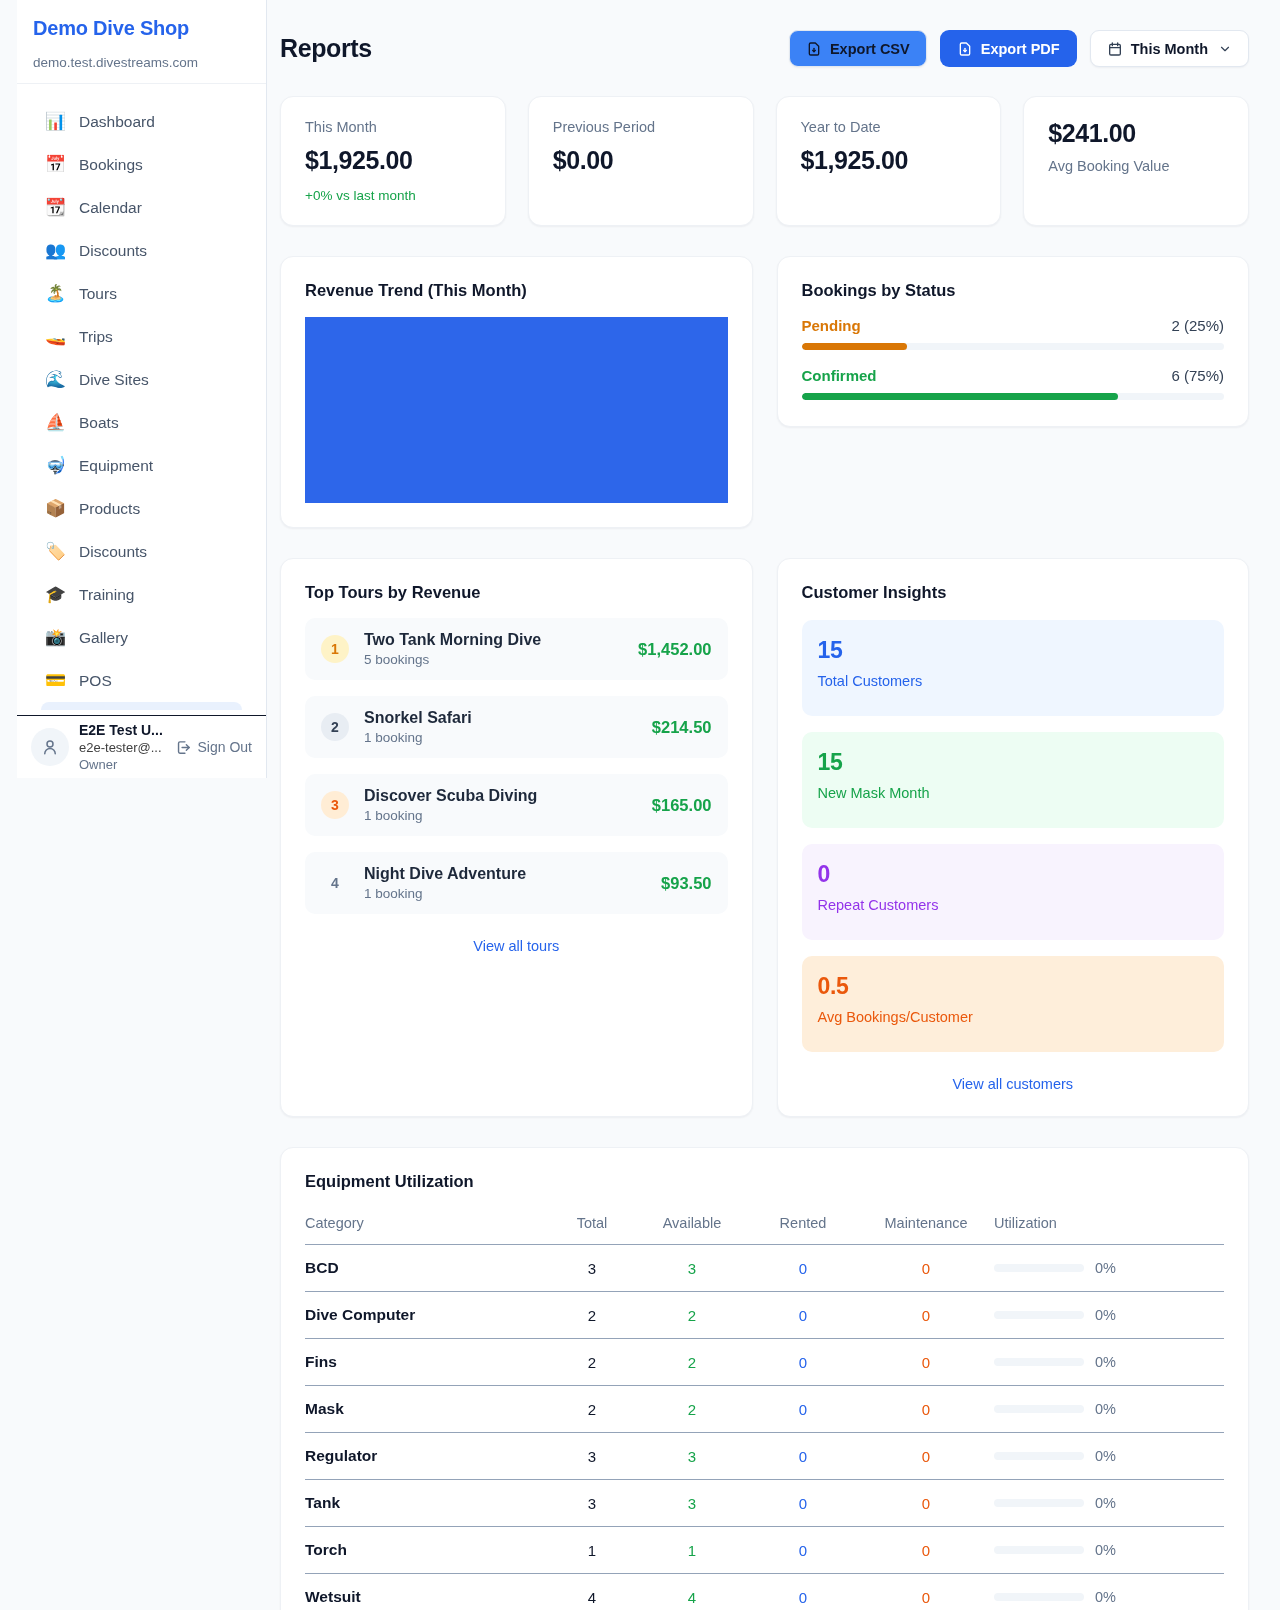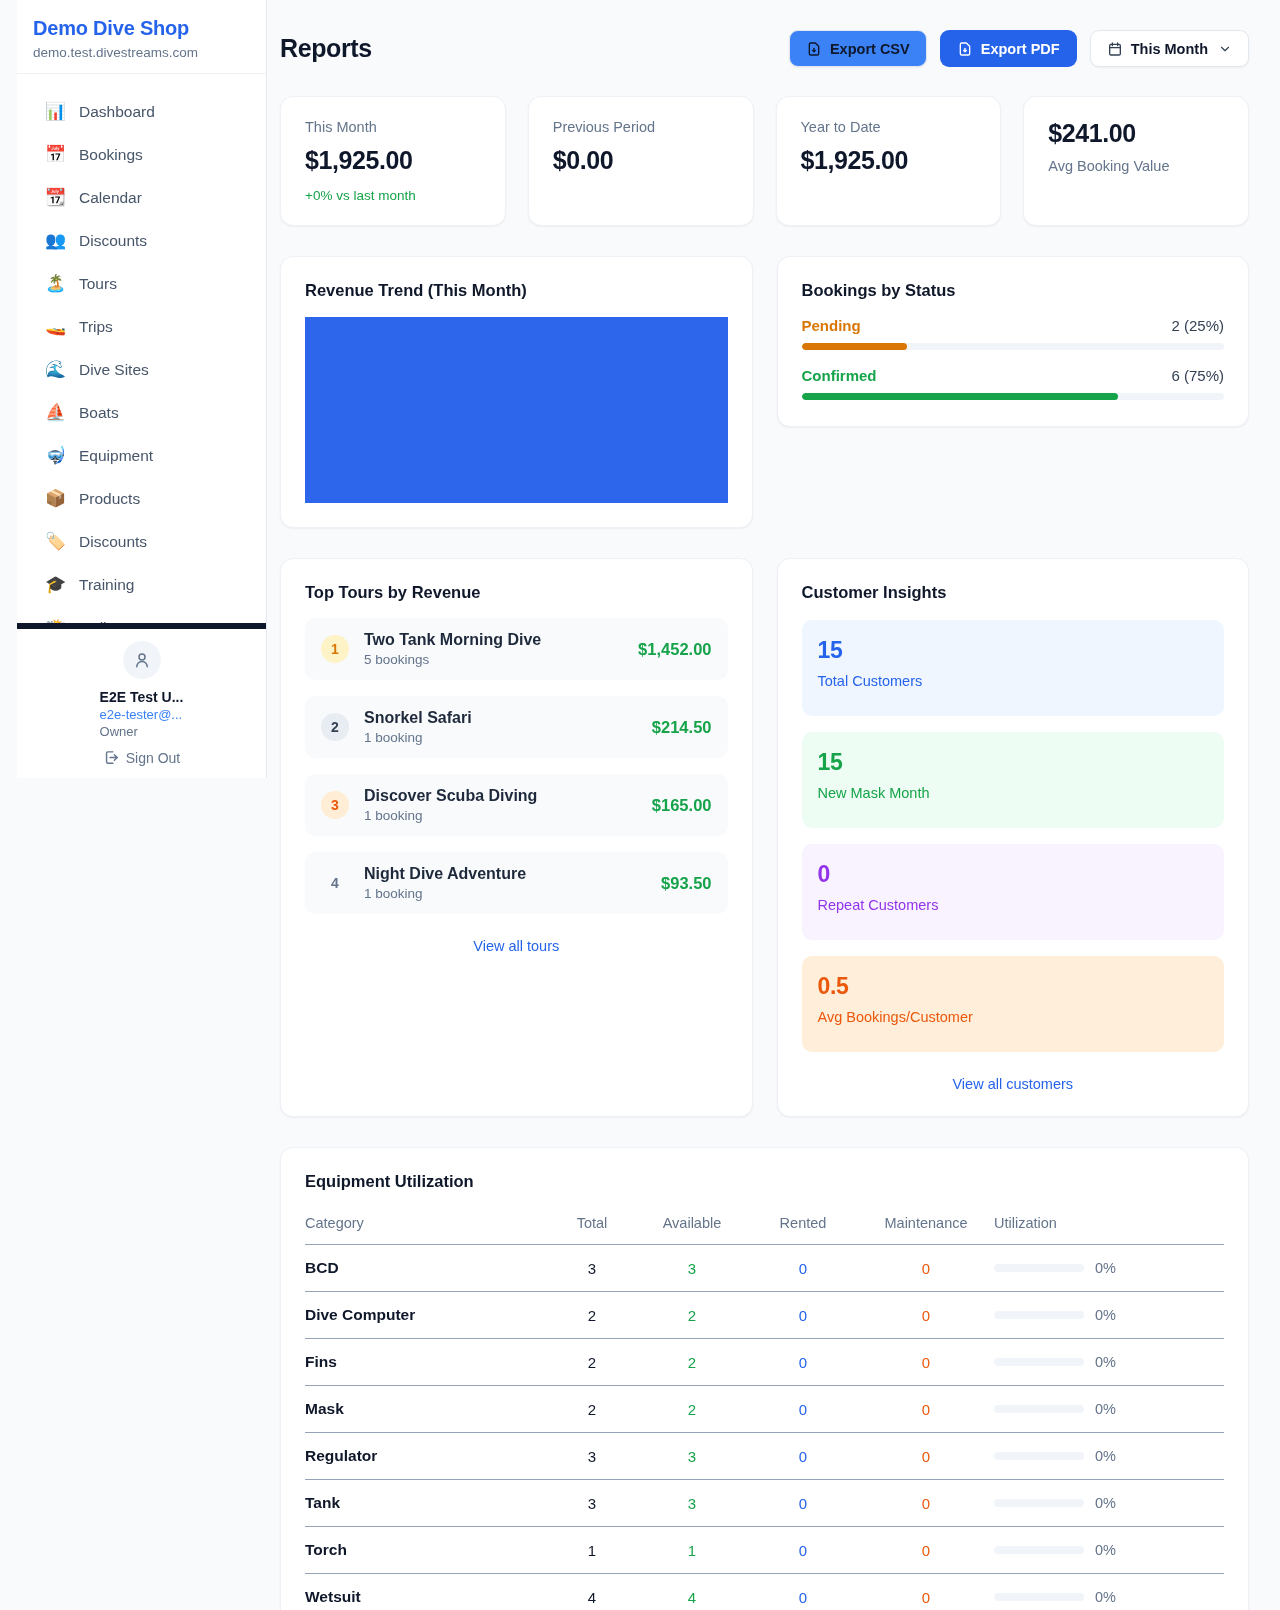--- a/index.html
+++ b/index.html
@@ -8,44 +8,44 @@
     font-family:"Liberation Sans", sans-serif;
     background:#f8fafc; color:#0f172a; overflow:hidden; position:relative;
   }
   
   .sidebar {
     position:absolute; left:17px; top:0; width:250px; height:778px;
     background:#ffffff; border-right:1px solid #e2e8f0;
   }
   .brand { padding:17px 16px 13px 16px; border-bottom:1px solid #eef1f5; }
   .brand-title { color:#2563eb; font-size:20px; font-weight:bold; letter-spacing:-0.2px; }
-  .brand-domain { color:#64748b; font-size:13.5px; margin-top:5px; }
+  .brand-domain { color:#64748b; font-size:13.5px; margin-top:15px; }
   .nav { padding:16px 12px 0 12px; }
   .nav-item {
     display:flex; align-items:center; gap:14px;
     padding:10px 16px; border-radius:8px; cursor:pointer;
     height:43px;
   }
   .nav-icon { font-size:17px; width:20px; text-align:center; }
   .nav-label { font-size:15.5px; color:#475569; }
   .active-sliver {
     margin:0 12px; height:8px; border-radius:8px 8px 0 0; background:#e9f1fd;
   }
   .user-footer {
     position:absolute; left:0; bottom:0; width:100%;
-    border-top:6px solid #0f172a; background:#fff;
-    padding:12px 14px; display:flex; align-items:center; gap:10px;flex-direction:column;
+    border-top:1px solid #0f172a; background:#fff;
+    padding:6px 14px; display:flex; align-items:center; gap:10px;
   }
   .avatar {
     width:38px; height:38px; border-radius:50%; background:#f1f5f9;
     display:flex; align-items:center; justify-content:center; flex:0 0 auto;
   }
   .user-info { flex:1; min-width:0; }
   .user-name { font-size:14px; font-weight:bold; color:#0f172a; }
-  .user-email { font-size:13px; color:#3b82f6; margin-top:2px; }
+  .user-email { font-size:13px; color:#404040; margin-top:2px; }
   .user-role { font-size:13px; color:#64748b; margin-top:2px; }
   .signout {
     display:flex; align-items:center; gap:6px; color:#64748b; font-size:14px;
     background:none; border:none; cursor:pointer; font-family:inherit; flex:0 0 auto;
   }
   
   .main { margin-left:250px; padding:30px 31px 0 30px; }
   .page-header { display:flex; align-items:center; justify-content:space-between; }
   .page-title { font-size:25px; font-weight:bold; letter-spacing:-0.4px; color:#0f172a; }
   .header-actions { display:flex; align-items:center; gap:13px; }

